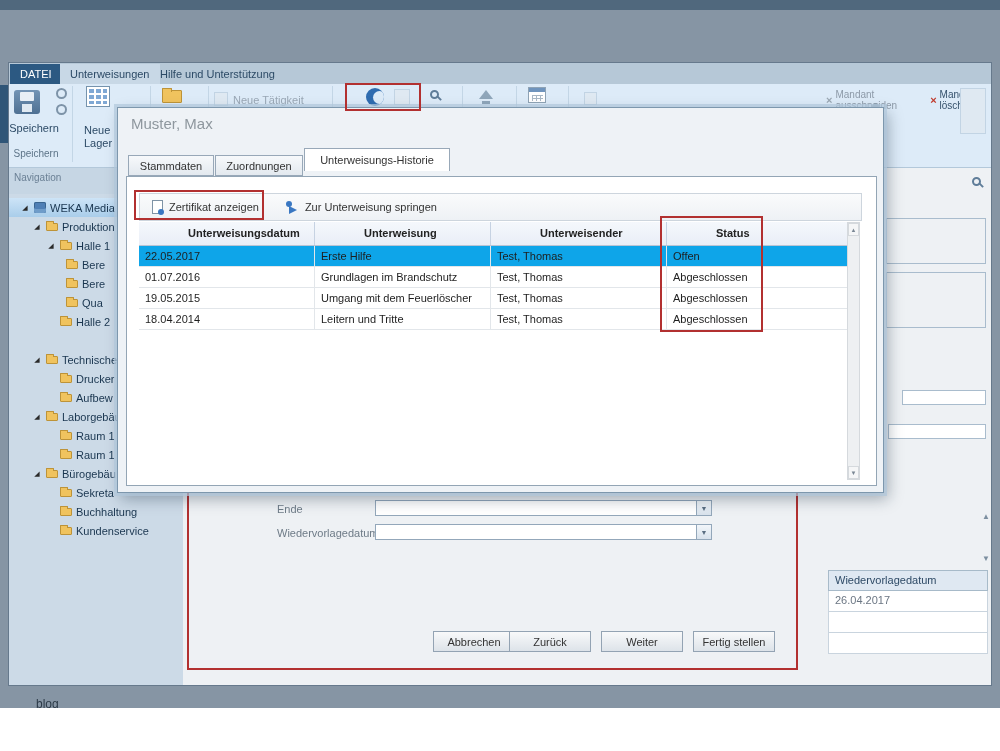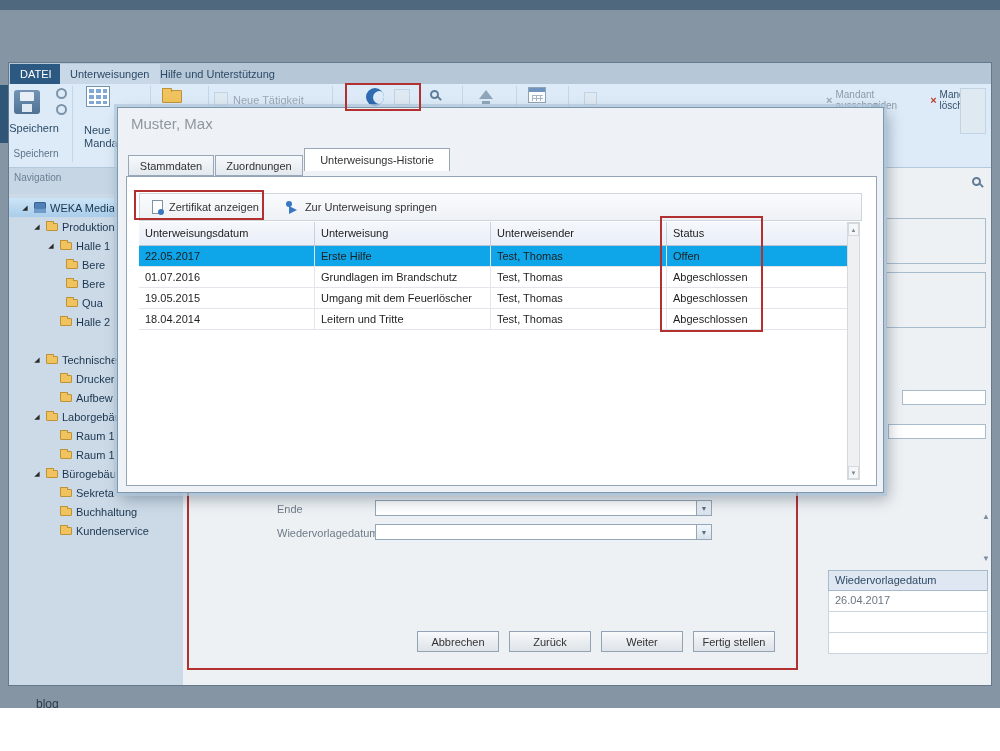--- a/index.html
+++ b/index.html
@@ -107,21 +107,21 @@
   .tb-btn { display:flex; align-items:center; gap:6px; padding:3px 6px; color:#333; }
   .cert-ic { position:relative; width:11px; height:14px; background:#fff; border:1px solid #7e93a6; }
   .cert-ic::after { content:""; position:absolute; right:-2px; bottom:-2px; width:6px; height:6px; border-radius:50%; background:#3a77c2; }
   .jump-ic { position:relative; width:14px; height:14px; }
   .jump-ic::before { content:""; position:absolute; left:1px; top:1px; width:6px; height:6px; border-radius:50%; background:#3a77c2; }
   .jump-ic::after { content:""; position:absolute; left:4px; bottom:0; border-top:4px solid transparent; border-bottom:4px solid transparent; border-left:8px solid #3a77c2; }
 
   .dlg-table { position:absolute; left:12px; top:45px; width:708px; }
   .thead, .trow { display:grid; grid-template-columns:176px 176px 176px 95px auto; }
   .thead { height:24px; background:linear-gradient(#f5f8fc,#e9eef7); border-bottom:1px solid #b9c4d4; }
-  .th { font-weight:normal; color:#222; padding:5px 0 16px 6px; border-right:1px solid #c6d2e2; overflow:hidden; white-space:nowrap; }
+  .th { font-weight:bold; color:#222; padding:5px 0 16px 6px; border-right:1px solid #c6d2e2; overflow:hidden; white-space:nowrap;margin-left:43px; }
   .th:last-child { border-right:none; }
   .trow { height:21px; background:#fff; border-bottom:1px solid #e2e6ea; }
   .trow.selected { background:#0ea5e9; }
   .td { padding:4px 0 0 6px; border-right:1px solid #e2e6ea; overflow:hidden; white-space:nowrap; }
   .td:last-child { border-right:none; }
 
   .dlg-scroll { position:absolute; left:720px; top:45px; width:13px; height:258px; background:#eef0f2; border:1px solid #d5d9dd; }
   .sbtn { position:absolute; left:0; width:11px; height:13px; background:#f5f6f7; border:1px solid #d5d9dd; font-size:6px; color:#7a8794; display:flex; align-items:center; justify-content:center; }
   .sbtn.up { top:0; } .sbtn.down { bottom:0; }
 </style>
@@ -162,21 +162,21 @@
         <rect x="3" y="9" width="5" height="4"></rect>
           <rect x="10" y="9" width="5" height="4"></rect>
           <rect x="17" y="9" width="4" height="4"></rect>
         <rect x="3" y="15" width="5" height="3"></rect>
           <rect x="10" y="15" width="5" height="3"></rect>
           <rect x="17" y="15" width="4" height="3"></rect>
       </g>
     </svg>
   </div>
   <div class="abs rlabel" style="left:84px;top:124px;">Neue</div>
-  <div class="abs rlabel" style="left:84px;top:137px;">Manda</div>
+  <div class="abs rlabel" style="left:84px;top:137px;">Lager</div>
   <div class="rsep" style="left:150px;"></div>
 
   <div class="abs folder-ic folder-big"></div>
   <div class="rsep" style="left:208px;"></div>
 
   <div class="abs pale-ic" style="left:214px;top:92px;width:14px;height:14px;"></div>
   <div class="abs rlabel gray" style="left:233px;top:94px;">Neue Tätigkeit</div>
   <div class="rsep" style="left:332px;"></div>
 
   <div class="abs crescent"></div>
@@ -297,21 +297,21 @@
 
   <div class="wlabel" style="left:277px;top:503px;">Ende</div>
   <div class="combo" style="left:375px;top:500px;">
       <span class="dd">▼</span>
     </div>
   <div class="wlabel" style="left:277px;top:527px;">Wiedervorlagedatum</div>
   <div class="combo" style="left:375px;top:524px;">
       <span class="dd">▼</span>
     </div>
 
-  <div class="wbtn" style="left:417px;">Abbrechen</div>
+  <div class="wbtn" style="left:433px;">Abbrechen</div>
   <div class="wbtn" style="left:509px;">Zurück</div>
   <div class="wbtn" style="left:601px;">Weiter</div>
   <div class="wbtn" style="left:693px;">Fertig stellen</div>
 
   
   <div class="abs magnifier" style="left:972px;top:177px;"></div>
   <div class="rp-box" style="left:886px;top:218px;width:100px;height:46px;"></div>
   <div class="rp-box" style="left:886px;top:272px;width:100px;height:56px;"></div>
   <div class="rp-input" style="left:902px;top:390px;width:84px;height:15px;"></div>
   <div class="rp-input" style="left:888px;top:424px;width:98px;height:15px;"></div>

